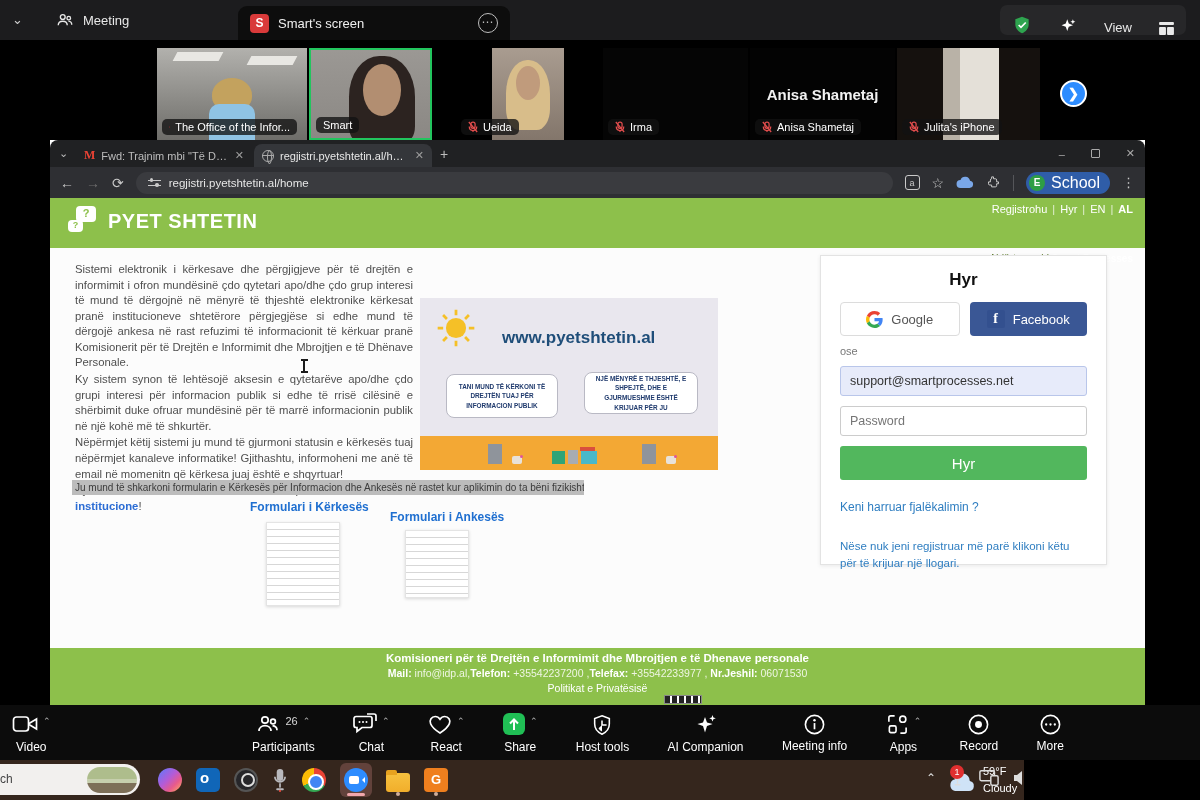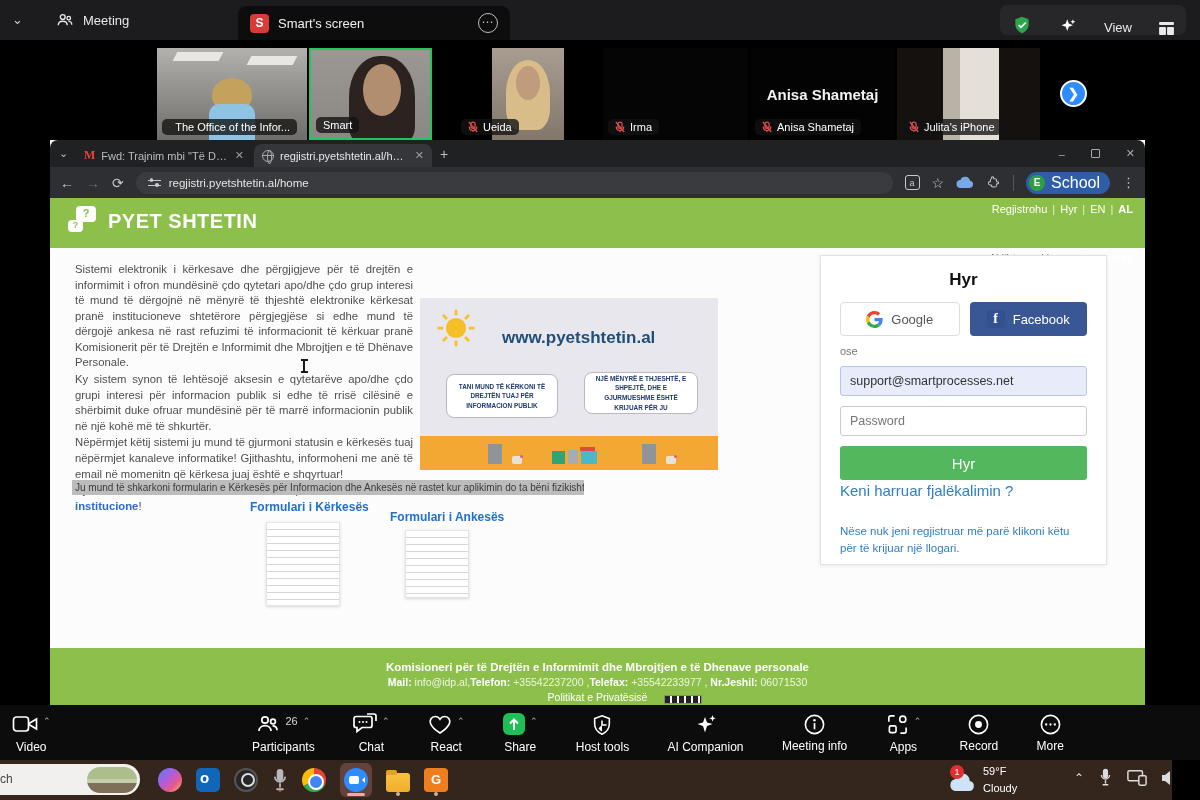--- a/index.html
+++ b/index.html
@@ -146,25 +146,25 @@
   .btn-fb{flex:1;height:34px;background:#3a5795;border-radius:4px;display:flex;align-items:center;
           justify-content:center;gap:8px;color:#fff;font-size:13px;}
   .fb-f{width:18px;height:18px;background:#33508f;border-radius:2px;color:#fff;font-weight:bold;
         font-family:"Liberation Serif",serif;font-size:14px;text-align:center;line-height:18px;}
   .ose{text-align:left;color:#777;font-size:11px;margin:9px 0;}
   .inp{width:100%;height:30px;border:1px solid #ccc;border-radius:3px;padding:0 9px;font-size:12.5px;
        font-family:"Liberation Sans",sans-serif;margin-bottom:10px;color:#333;}
   .inp.autofill{background:#e7ebfa;border-color:#b9c6ea;}
   .btn-hyr{width:100%;height:34px;background:#52b75d;border:none;border-radius:3px;color:#fff;font-size:15px;
            font-family:"Liberation Sans",sans-serif;}
-  .forgot{display:block;color:#2f7ec1;font-size:15px;margin-top:2px;}
+  .forgot{display:block;color:#2f7ec1;font-size:12px;margin-top:20px;}
   .reg-hint{color:#2f7ec1;font-size:11.5px;line-height:1.45;margin-top:24px;}
   
   .site-footer{position:absolute;left:0;top:450px;width:100%;height:57px;background:#8dc04b;color:#fff;
-               text-align:center;padding-top:13px;font-size:10.5px;}
+               text-align:center;padding-top:4px;font-size:10.5px;}
   .sf1{font-weight:bold;font-size:11.5px;margin-bottom:3px;}
   .sf2 b{font-weight:bold;} .sf2 span{color:#eef5e2;}
   .sf3{margin-top:3px;}
   .counter{position:absolute;left:614px;top:497px;width:38px;height:9px;background:#fff;border:1px solid #888;
            background-image:repeating-linear-gradient(90deg,#222 0 5px,#fff 5px 7px);}
   
   .cursor{position:absolute;left:303px;top:360px;width:2px;height:12px;background:#1a1a1a;}
   .cursor:before,.cursor:after{content:"";position:absolute;left:-2.5px;width:7px;height:2px;background:#1a1a1a;}
   .cursor:before{top:-1px;} .cursor:after{bottom:-1px;}
 
@@ -172,21 +172,21 @@
   .z-toolbar{position:absolute;left:0;top:705px;width:1200px;height:55px;background:#0c0c0c;}
   .z-item{display:flex;flex-direction:column;align-items:center;gap:3px;color:#fff;font-size:12px;}
   .z-item .ic-row{display:flex;align-items:flex-start;gap:5px;height:24px;}
   .z-chev-up{color:#b9b9b9;font-size:9px;margin-top:3px;}
   .z-badge{color:#d8d8d8;font-size:11px;margin-top:2px;}
   .video-item{position:absolute;left:12px;top:8px;}
   .z-center{position:absolute;left:252px;top:8px;width:812px;display:flex;justify-content:space-between;}
   .share-tile{width:22px;height:22px;background:#20bf55;border-radius:6px;display:flex;align-items:center;justify-content:center;}
 
   
-  .taskbar{position:absolute;left:0;top:760px;width:1172px;height:40px;background:#35261d;}
+  .taskbar{position:absolute;left:0;top:760px;width:1024px;height:40px;background:#35261d;}
   .search-pill{position:absolute;left:-78px;top:4px;width:218px;height:31px;background:#f2f0ee;border-radius:16px;}
   .search-text{position:absolute;left:78px;top:8px;color:#444;font-size:12px;}
   .search-img{position:absolute;right:3px;top:2.5px;width:50px;height:26px;border-radius:13px;
               background:linear-gradient(180deg,#aebd8c 0 45%,#c6cfad 45% 62%,#7d6f58 62% 100%);}
   .tb-icons{position:absolute;left:158px;top:3px;display:flex;align-items:center;gap:14px;height:34px;}
   .tb-ic{width:24px;height:24px;position:relative;}
   .copilot{border-radius:50%;background:linear-gradient(135deg,#5a7bff 0%,#b55bd6 45%,#e85a8a 70%,#ffb45e 100%);}
   .outlook{border-radius:5px;background:#1066b8;}
   .outlook:after{content:"o";position:absolute;left:4px;top:1px;color:#fff;font-weight:bold;font-size:15px;}
   .obs{border-radius:50%;background:#26262a;border:2px solid #555;}

